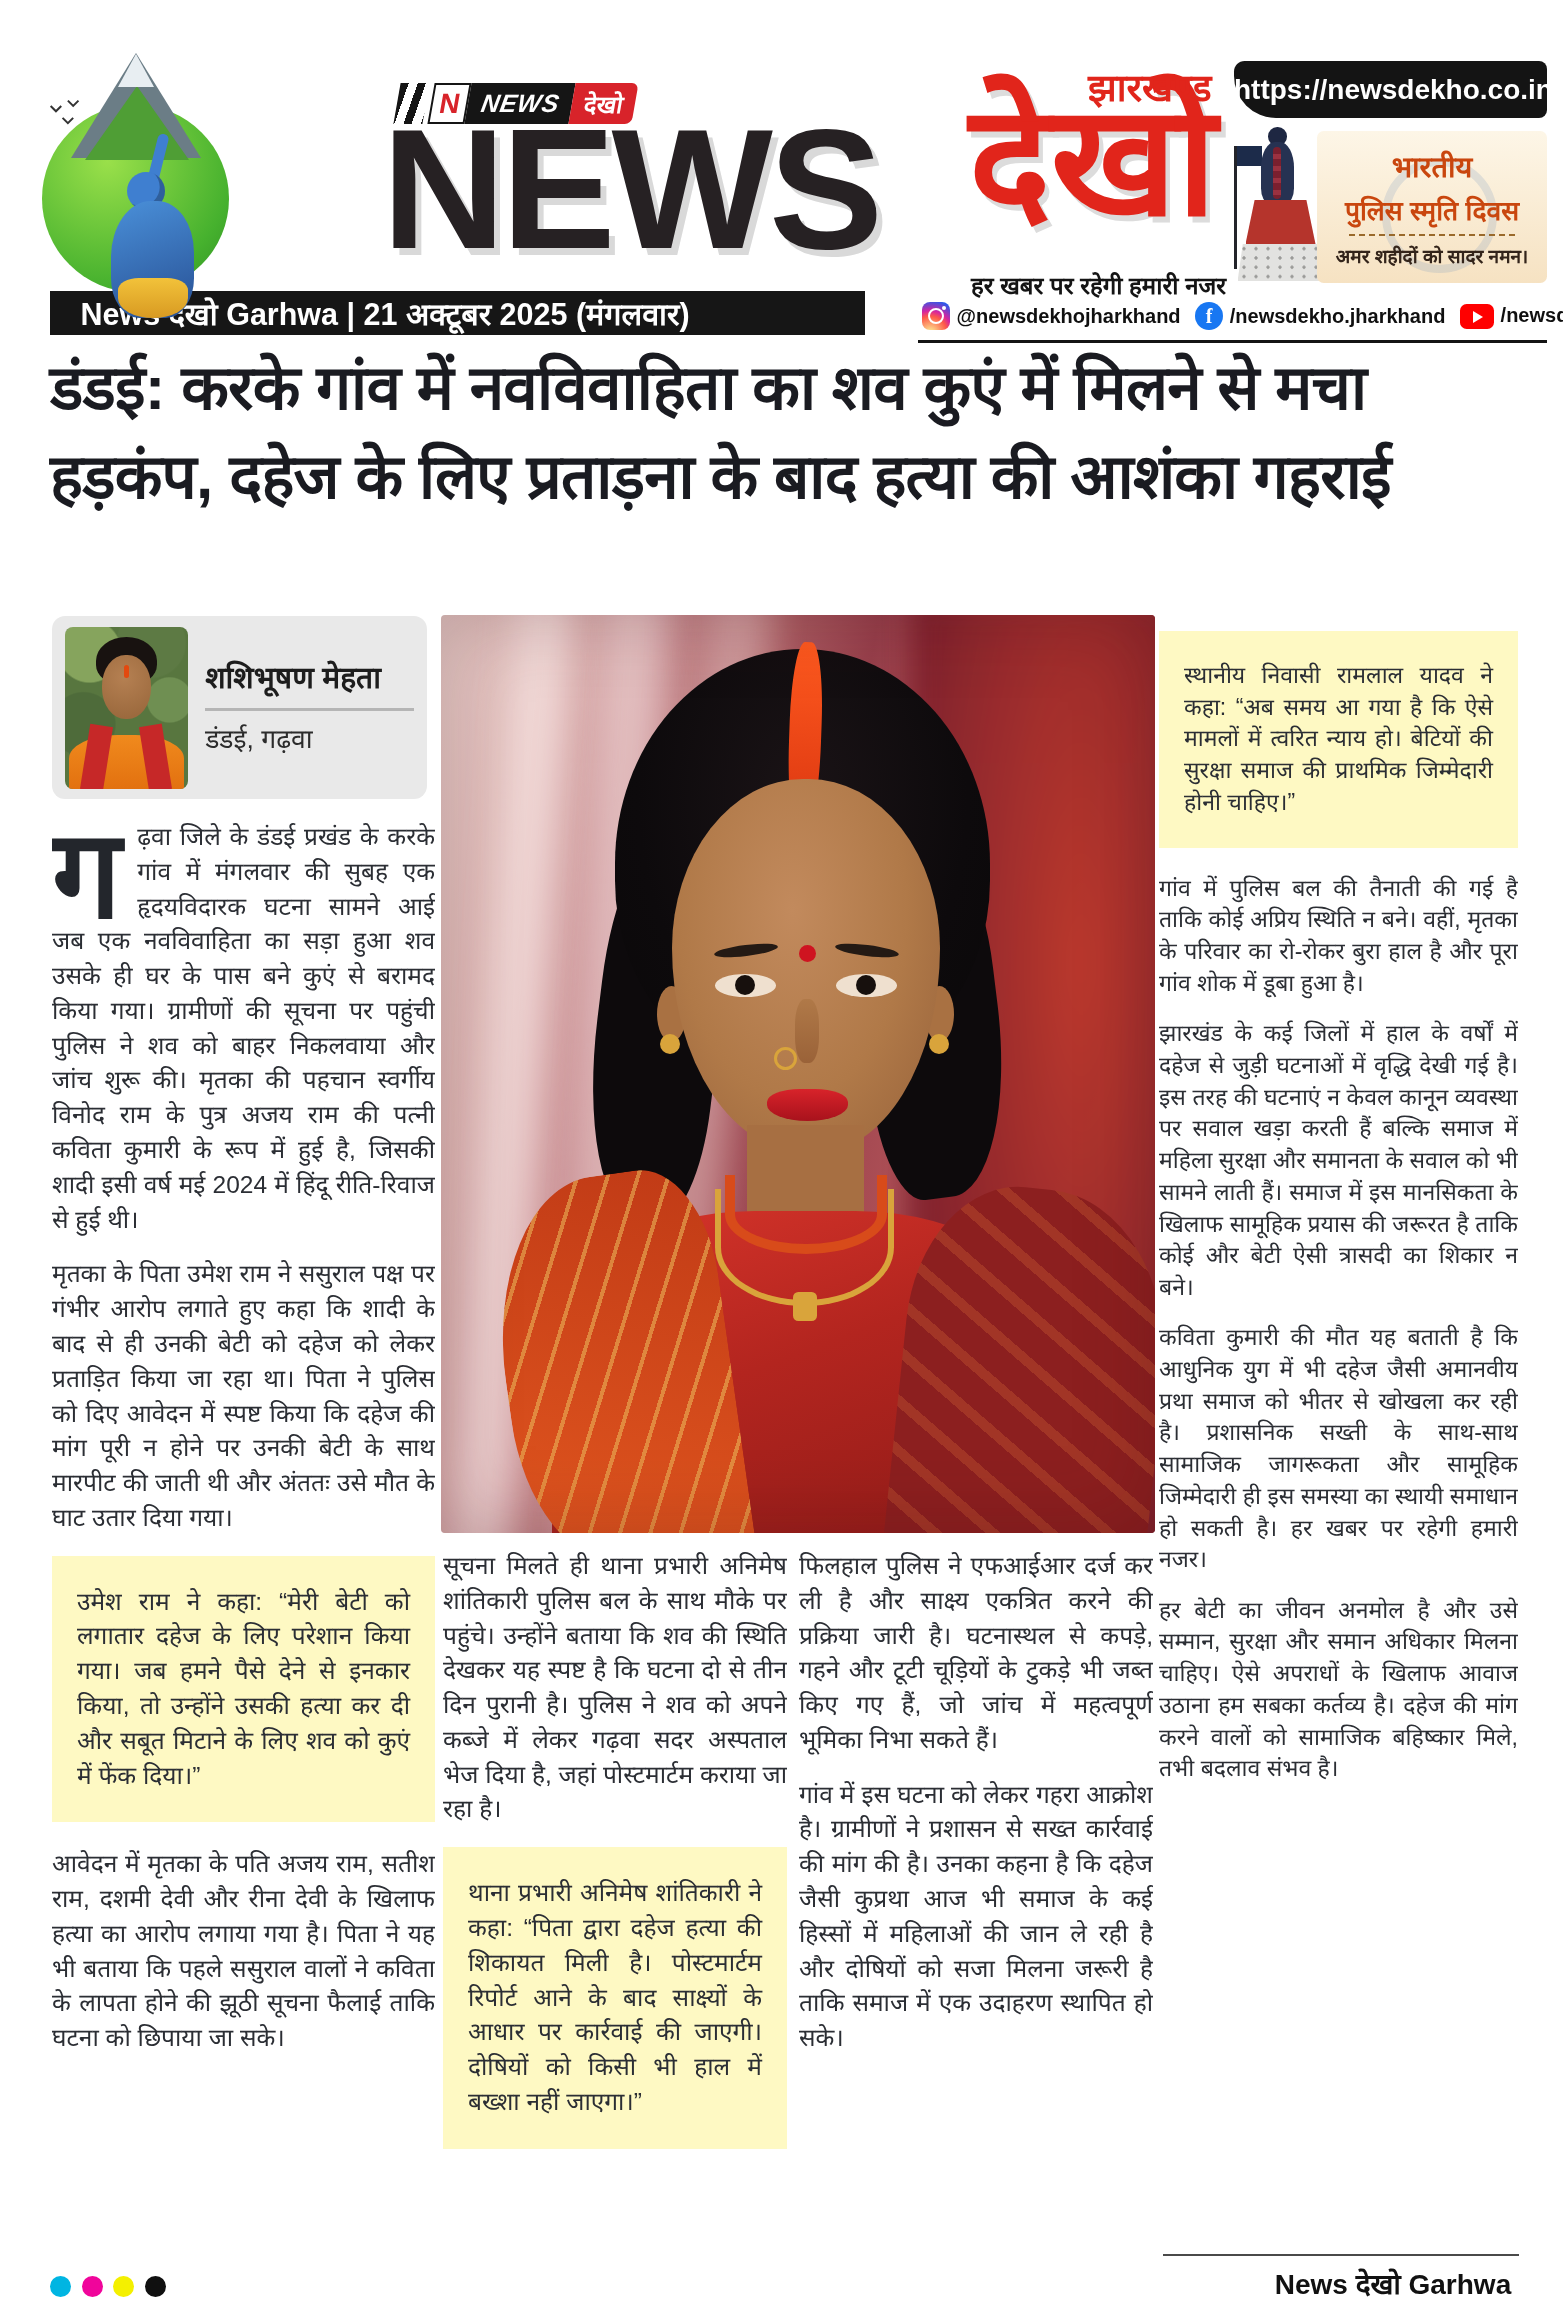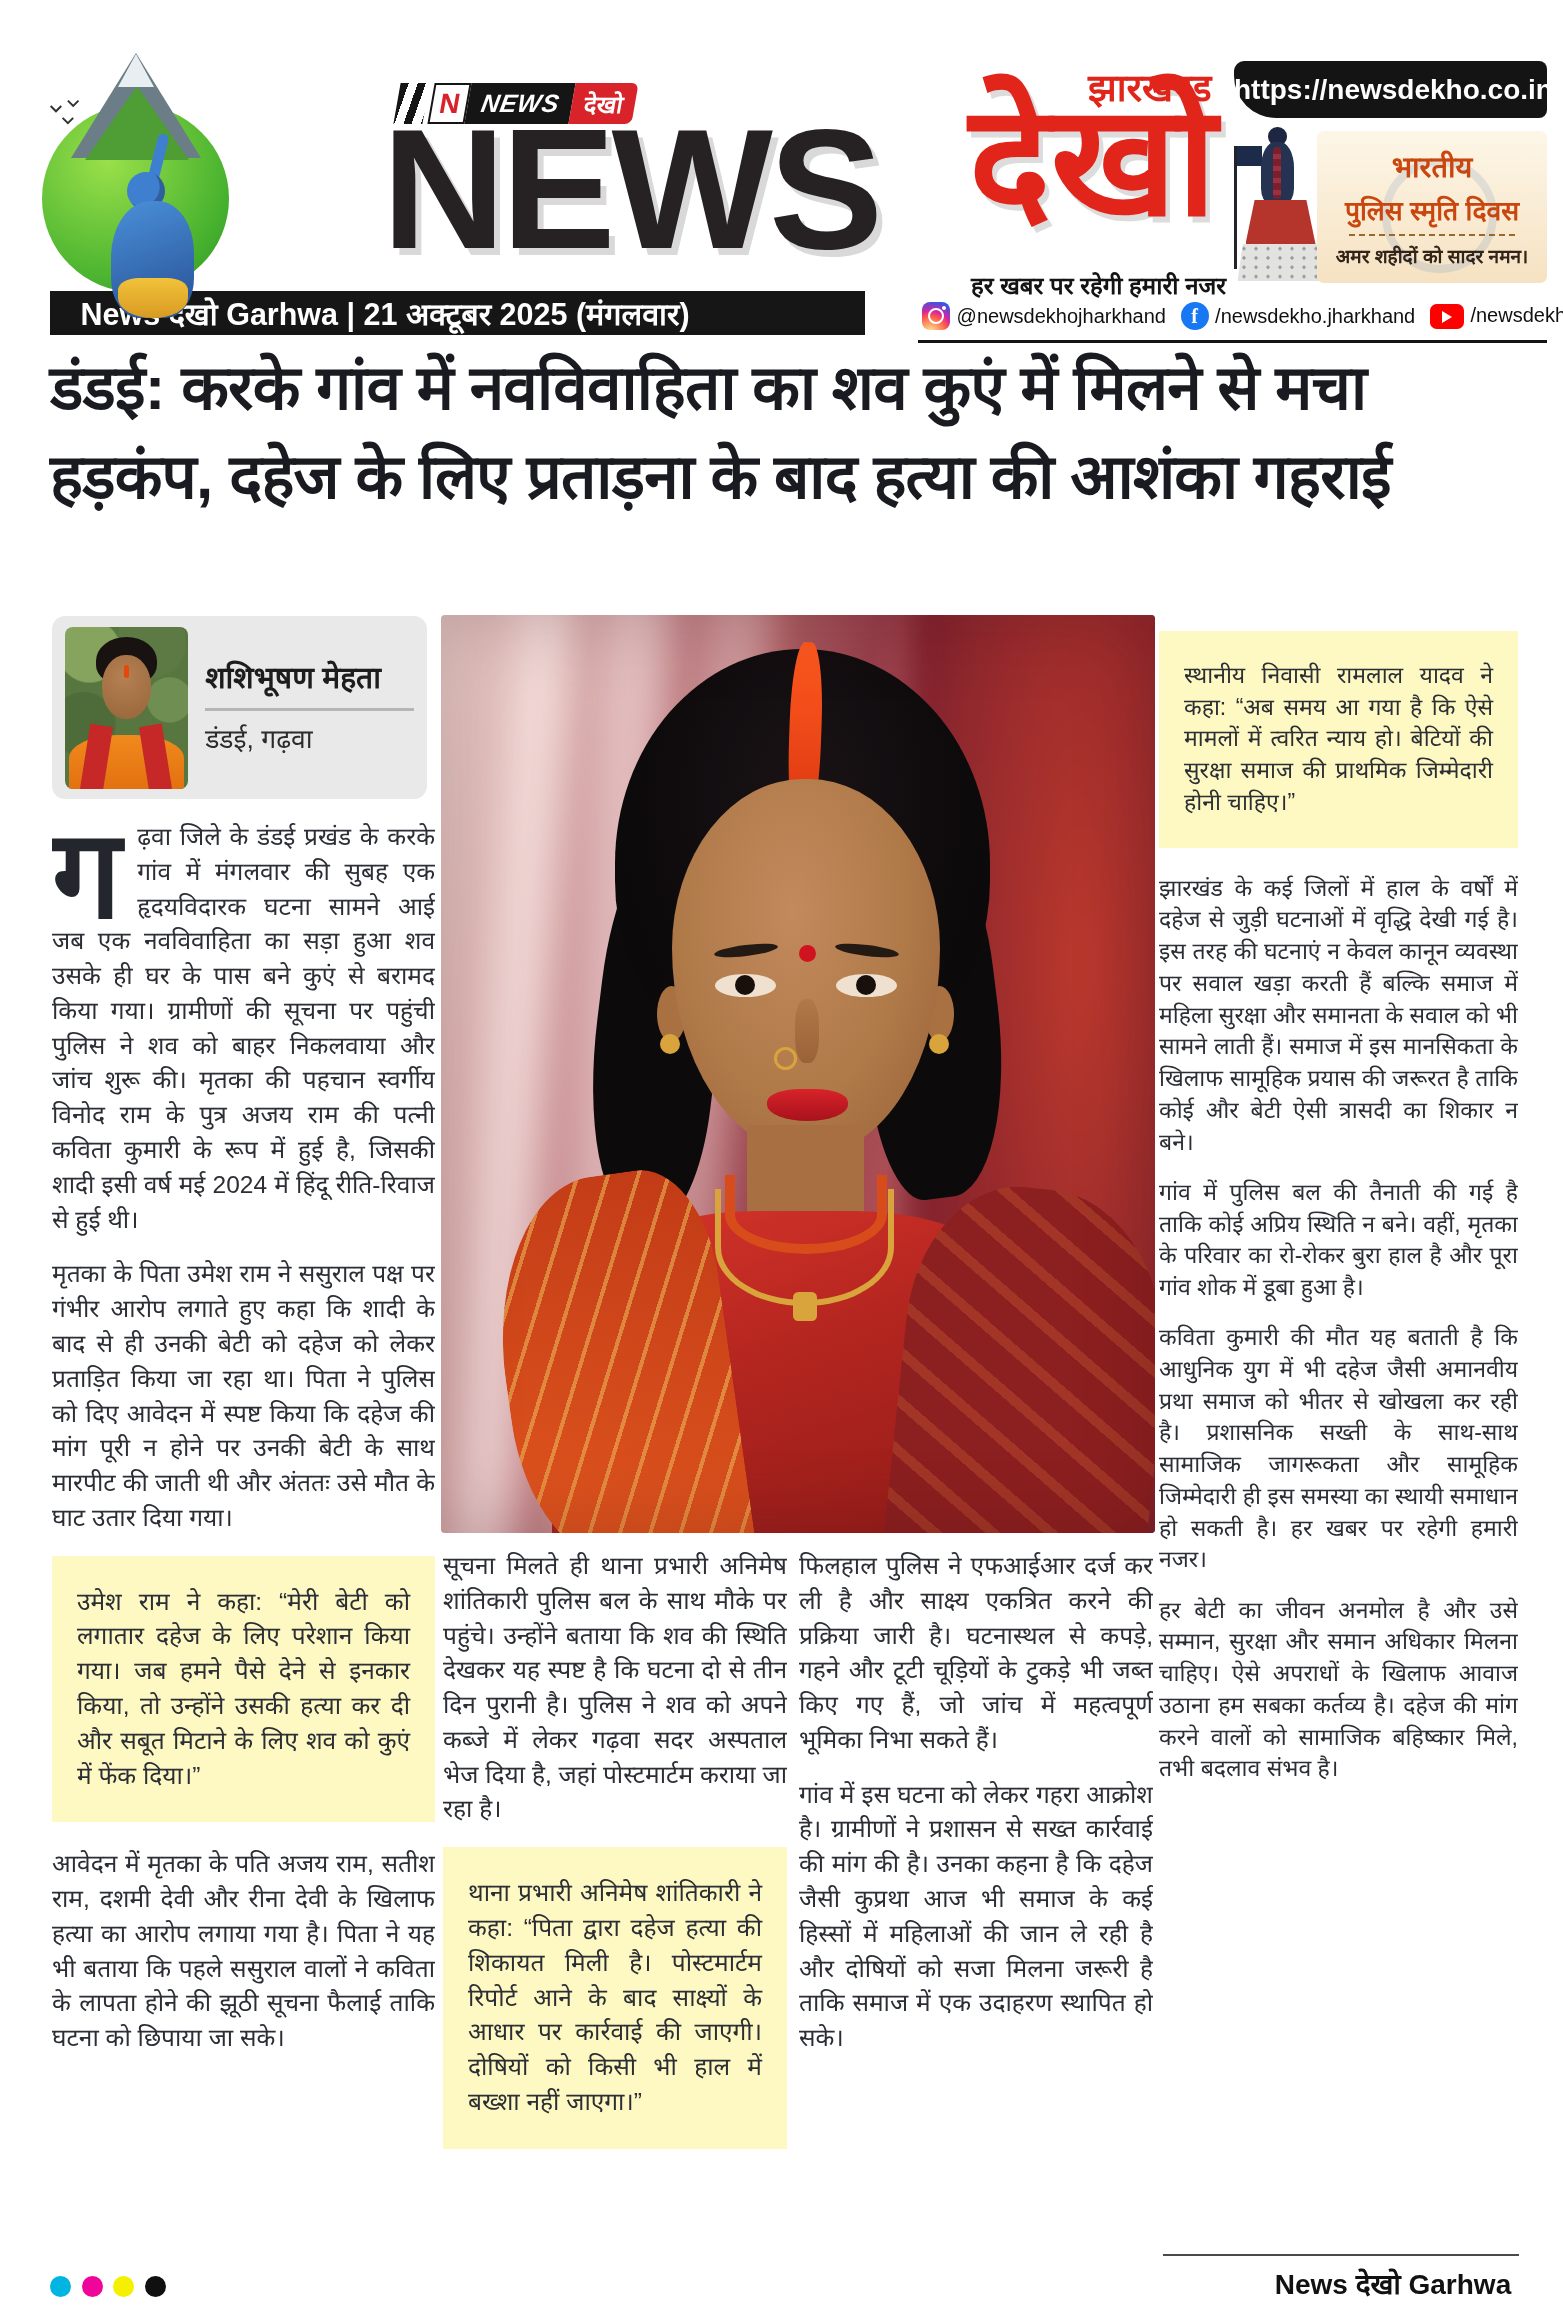--- a/index.html
+++ b/index.html
@@ -62,21 +62,21 @@
      clip-path:polygon(13% 0,87% 0,100% 100%,0 100%);}
   .st-ped-white{position:absolute;left:10.6px;top:122px;width:86px;height:37px;background:#e2e2e0;
      clip-path:polygon(6% 0,94% 0,100% 100%,0 100%);
      background-image:radial-gradient(circle,#9a9a98 1.3px,transparent 2px);background-size:12px 9.3px;}
 
   
   .date-bar{position:absolute;left:50px;top:291px;width:815px;height:44px;background:#161616;color:#fff;
             display:flex;align-items:center;padding-left:30.5px;box-sizing:border-box;
             font-size:30.5px;font-weight:700;z-index:5;}
   .social-row{position:absolute;left:922px;top:297px;height:38px;display:flex;align-items:center;gap:14.6px;z-index:5;}
-  .soc{display:flex;align-items:center;gap:6.6px;font-size:20px;font-weight:400;color:#101010;}
+  .soc{display:flex;align-items:center;gap:6.6px;font-size:20px;font-weight:700;color:#101010;}
   .soc-icon{width:28px;height:28px;position:relative;flex:none;}
   .icon-ig{border-radius:8px;background:radial-gradient(circle at 30% 110%,#fdf497 0%,#fd5949 45%,#d6249f 60%,#285AEB 90%);}
   .icon-ig::before{content:"";position:absolute;inset:6px;border:2.6px solid #fff;border-radius:50%;}
   .icon-ig::after{content:"";position:absolute;right:4px;top:4px;width:4px;height:4px;background:#fff;border-radius:50%;}
   .icon-fb{border-radius:50%;background:#1877f2;}
   .icon-fb::before{content:"f";position:absolute;inset:0;display:grid;place-items:center;color:#fff;
                    font-weight:900;font-size:20px;font-family:"Liberation Serif",serif;}
   .icon-yt{width:34px;height:25px;margin-top:1.3px;border-radius:6.6px;background:#f00;}
   .icon-yt::before{content:"";position:absolute;left:12.6px;top:6.6px;border-left:10.6px solid #fff;
                    border-top:6px solid transparent;border-bottom:6px solid transparent;}
@@ -309,22 +309,22 @@
     <div class="quote">थाना प्रभारी अनिमेष शांतिकारी ने कहा: “पिता द्वारा दहेज हत्या की शिकायत मिली है। पोस्टमार्टम रिपोर्ट आने के बाद साक्ष्यों के आधार पर कार्रवाई की जाएगी। दोषियों को किसी भी हाल में बख्शा नहीं जाएगा।”</div>
   </div>
 
   <div class="col col3">
     <p>फिलहाल पुलिस ने एफआईआर दर्ज कर ली है और साक्ष्य एकत्रित करने की प्रक्रिया जारी है। घटनास्थल से कपड़े, गहने और टूटी चूड़ियों के टुकड़े भी जब्त किए गए हैं, जो जांच में महत्वपूर्ण भूमिका निभा सकते हैं।</p>
     <p>गांव में इस घटना को लेकर गहरा आक्रोश है। ग्रामीणों ने प्रशासन से सख्त कार्रवाई की मांग की है। उनका कहना है कि दहेज जैसी कुप्रथा आज भी समाज के कई हिस्सों में महिलाओं की जान ले रही है और दोषियों को सजा मिलना जरूरी है ताकि समाज में एक उदाहरण स्थापित हो सके।</p>
   </div>
 
   <div class="col col4">
     <div class="quote">स्थानीय निवासी रामलाल यादव ने कहा: “अब समय आ गया है कि ऐसे मामलों में त्वरित न्याय हो। बेटियों की सुरक्षा समाज की प्राथमिक जिम्मेदारी होनी चाहिए।”</div>
+    <p>गांव में पुलिस बल की तैनाती की गई है ताकि कोई अप्रिय स्थिति न बने। वहीं, मृतका के परिवार का रो-रोकर बुरा हाल है और पूरा गांव शोक में डूबा हुआ है।</p>
     <p>झारखंड के कई जिलों में हाल के वर्षों में दहेज से जुड़ी घटनाओं में वृद्धि देखी गई है। इस तरह की घटनाएं न केवल कानून व्यवस्था पर सवाल खड़ा करती हैं बल्कि समाज में महिला सुरक्षा और समानता के सवाल को भी सामने लाती हैं। समाज में इस मानसिकता के खिलाफ सामूहिक प्रयास की जरूरत है ताकि कोई और बेटी ऐसी त्रासदी का शिकार न बने।</p>
-    <p>गांव में पुलिस बल की तैनाती की गई है ताकि कोई अप्रिय स्थिति न बने। वहीं, मृतका के परिवार का रो-रोकर बुरा हाल है और पूरा गांव शोक में डूबा हुआ है।</p>
     <p>कविता कुमारी की मौत यह बताती है कि आधुनिक युग में भी दहेज जैसी अमानवीय प्रथा समाज को भीतर से खोखला कर रही है। प्रशासनिक सख्ती के साथ-साथ सामाजिक जागरूकता और सामूहिक जिम्मेदारी ही इस समस्या का स्थायी समाधान हो सकती है। हर खबर पर रहेगी हमारी नजर।</p>
     <p>हर बेटी का जीवन अनमोल है और उसे सम्मान, सुरक्षा और समान अधिकार मिलना चाहिए। ऐसे अपराधों के खिलाफ आवाज उठाना हम सबका कर्तव्य है। दहेज की मांग करने वालों को सामाजिक बहिष्कार मिले, तभी बदलाव संभव है।</p>
   </div>
 
   <div class="foot-rule"></div>
   <div class="foot-brand">News देखो Garhwa</div>
   <div class="cmyk">
     <span class="dot d-c"></span>
     <span class="dot d-m"></span>
     <span class="dot d-y"></span>

